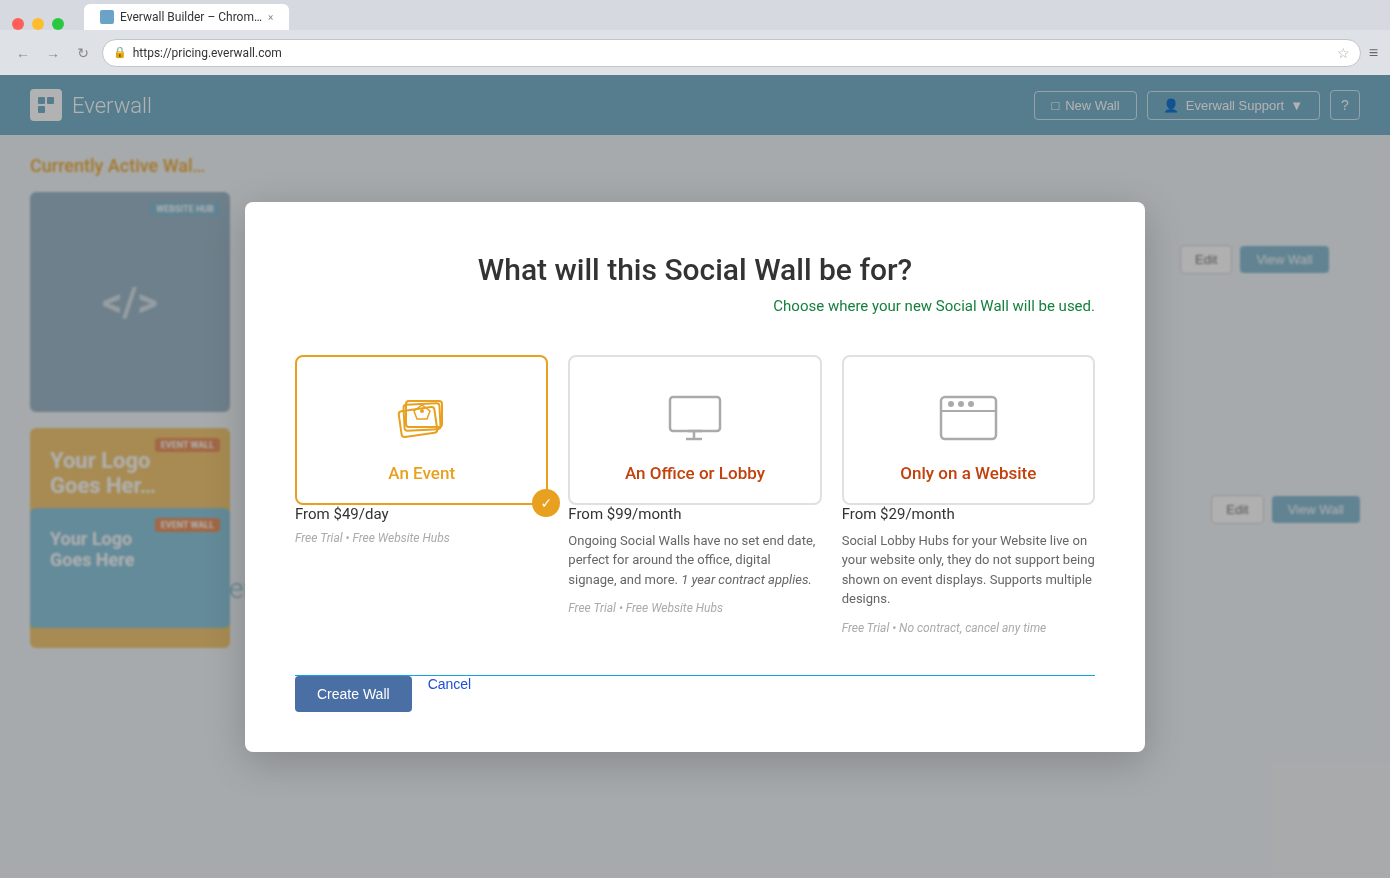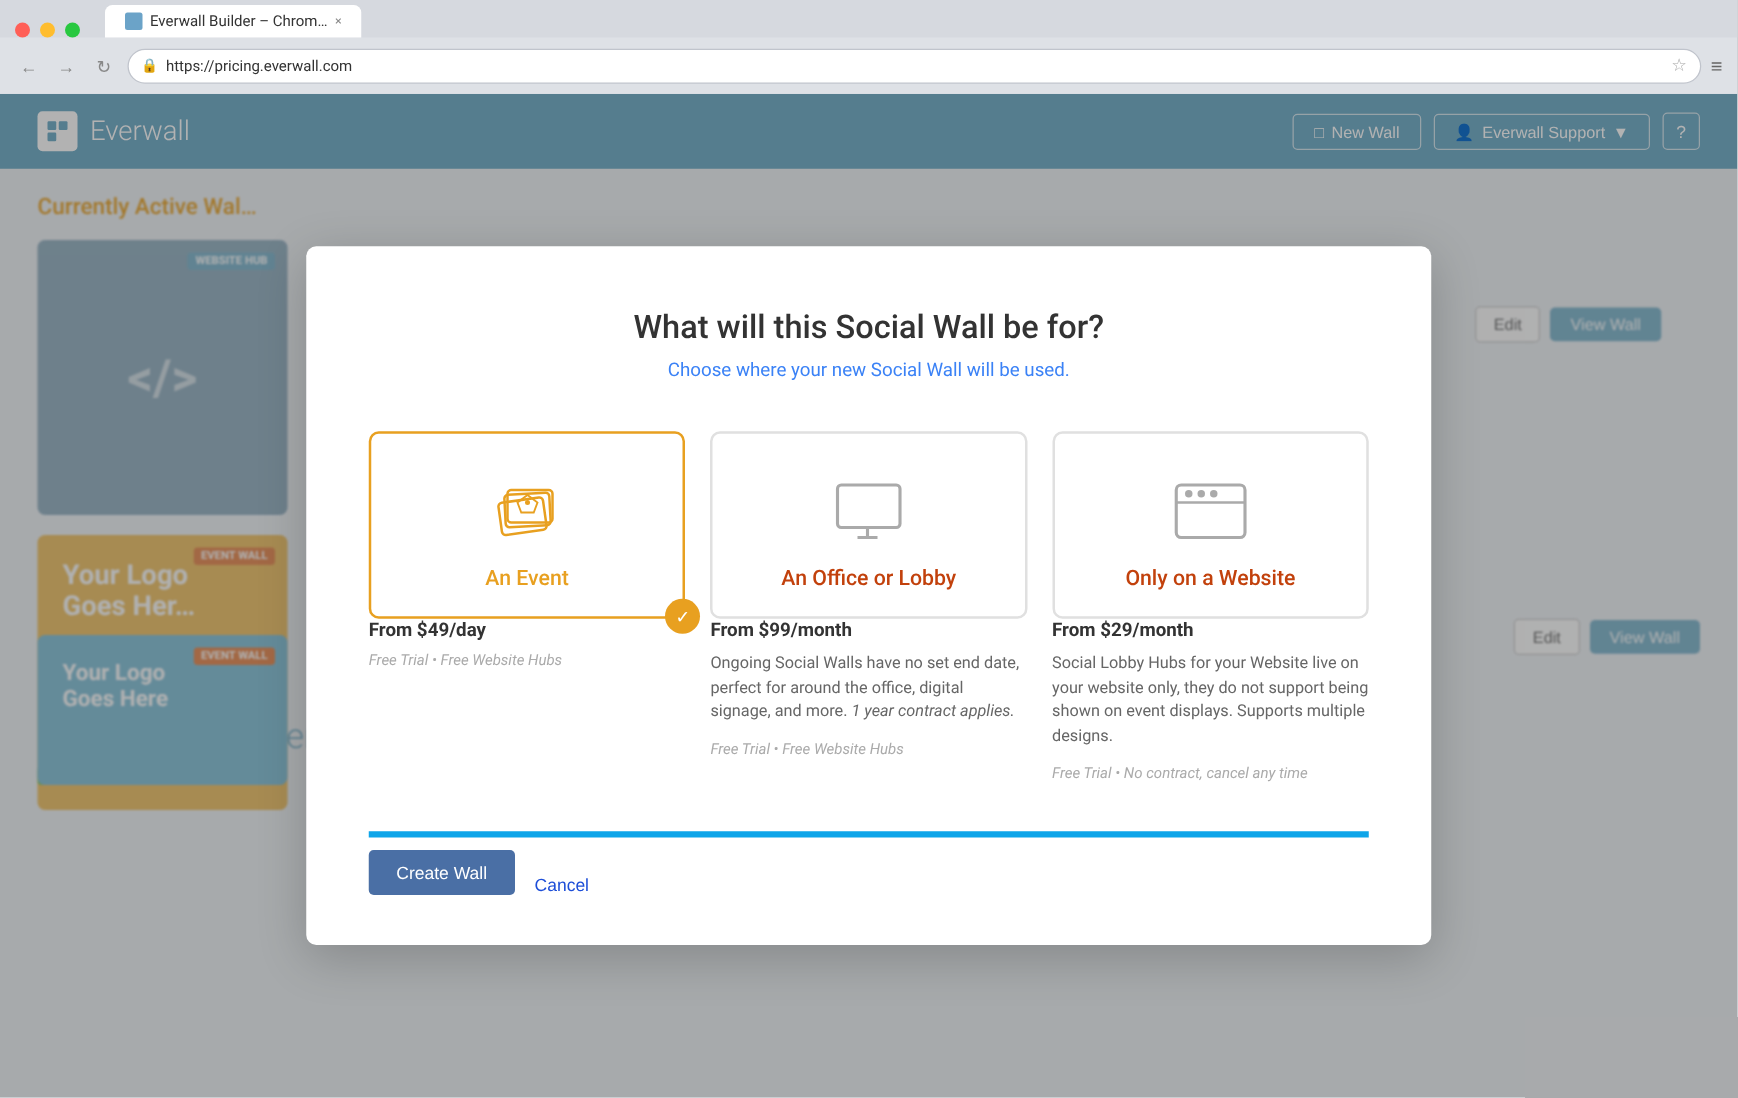--- a/index.html
+++ b/index.html
@@ -269,28 +269,28 @@
     .modal {
       background: white;
       border-radius: 8px;
       width: 900px;
       max-width: 90%;
       padding: 50px 50px 40px;
       box-shadow: 0 10px 40px rgba(0,0,0,0.2);
     }
     .modal-title {
       text-align: center;
-      font-size: 26px;
+      font-size: 30px;
       font-weight: 500;
       color: #333;
       margin-bottom: 10px;
     }
     .modal-subtitle {
-      text-align: center;
-      color: #3b82f6;
+      text-align: right;
+      color: #15803d;
       font-size: 15px;
       margin-bottom: 40px;
     }
     .wall-options {
       display: flex;
       gap: 20px;
     }
     .wall-option {
       flex: 1;
       border: 2px solid #e0e0e0;
@@ -342,45 +342,44 @@
     .pricing-grid {
       display: flex;
       gap: 20px;
       margin-bottom: 40px;
     }
     .pricing-col {
       flex: 1;
     }
     .pricing-from {
       font-size: 15px;
-      font-weight: 700;
+      font-weight: 400;
       color: #333;
       margin-bottom: 8px;
     }
     .pricing-desc {
       font-size: 13px;
       color: #666;
       line-height: 1.5;
       margin-bottom: 12px;
     }
     .pricing-desc em {
       font-style: italic;
     }
     .pricing-features {
       font-size: 12px;
       color: #aaa;
     }
 
     
     .modal-footer {
       display: flex;
-      align-items: flex-end;
+      align-items: flex-start;
       gap: 16px;
-      padding-top: 10px;
-      border-top: 5px solid #0ea5e9;
+      border-top: 1px solid #0ea5e9;
     }
     .btn-create-wall {
       background: #4a6fa5;
       color: white;
       border: none;
       padding: 10px 22px;
       border-radius: 4px;
       font-size: 14px;
       cursor: pointer;
     }

